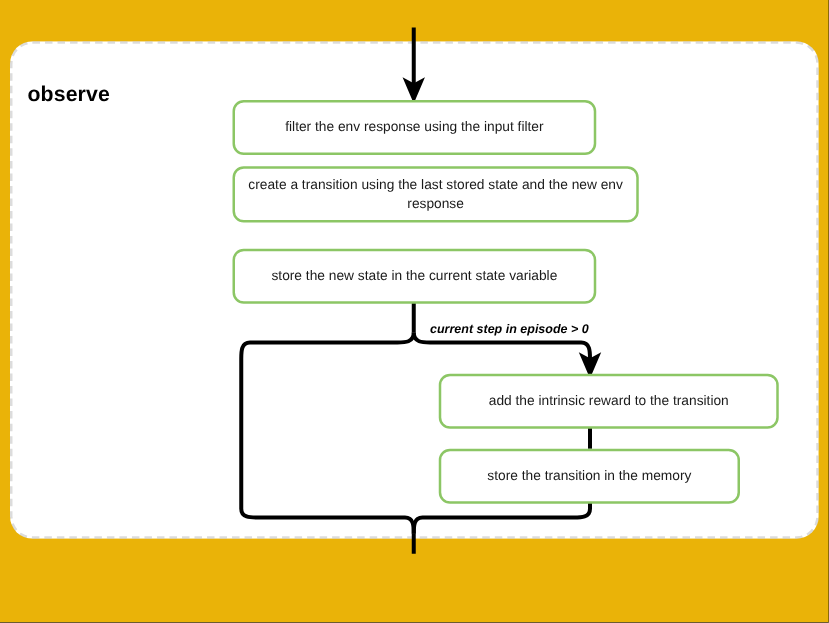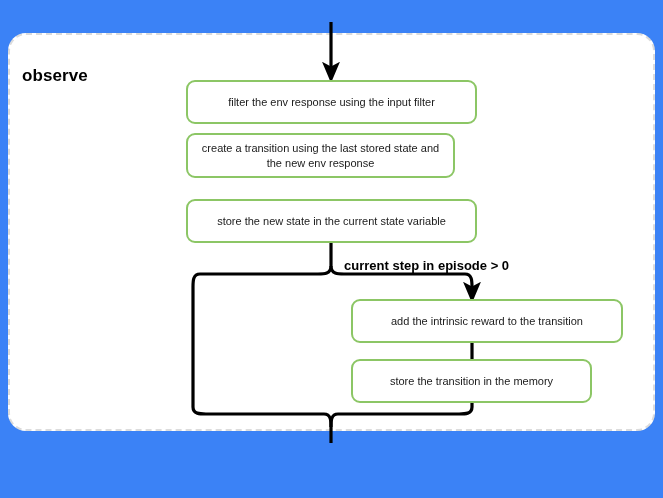--- a/index.html
+++ b/index.html
@@ -4,21 +4,21 @@
 <style>
   html, body {
     margin: 0;
     padding: 0;
     background: #000000;
   }
   #stage {
     position: relative;
     width: 663px;
     height: 498px;
-    background: #3b82f6;
+    background: #eab308;
     overflow: hidden;
     font-family: "Liberation Sans", sans-serif;
   }
   
   #observe-container {
     position: absolute;
     left: 8px;
     top: 33px;
     width: 647px;
     height: 398px;
@@ -55,31 +55,32 @@
     display: flex;
     align-items: center;
     justify-content: center;
     text-align: center;
     font-size: 11px;
     color: #1a1a1a;
     line-height: 1.32;
     padding: 20px 9px;
   }
   #node-filter      { left: 186px; top: 80px;  width: 291px; height: 39px; }
-  #node-transition  { left: 186px; top: 133px; width: 269px; height: 45px; }
+  #node-transition  { left: 186px; top: 133px; width: 325px; height: 45px; }
   #node-store-state { left: 186px; top: 199px; width: 291px; height: 25px; }
   #node-intrinsic   { left: 351px; top: 299px; width: 272px; height: 40px; }
   #node-store-mem   { left: 351px; top: 359px; width: 241px; height: 28px; }
 
   .branch-label {
     position: absolute;
-    font-size: 13px;
+    font-size: 10px;
     font-weight: bold;
     color: #000000;
     white-space: nowrap;
+    font-style: italic;
   }
   #label-condition { left: 344px; top: 258px; }
 </style>
 </head>
 <body>
 
 <div id="stage">
 
   <div id="observe-container"></div>
 

